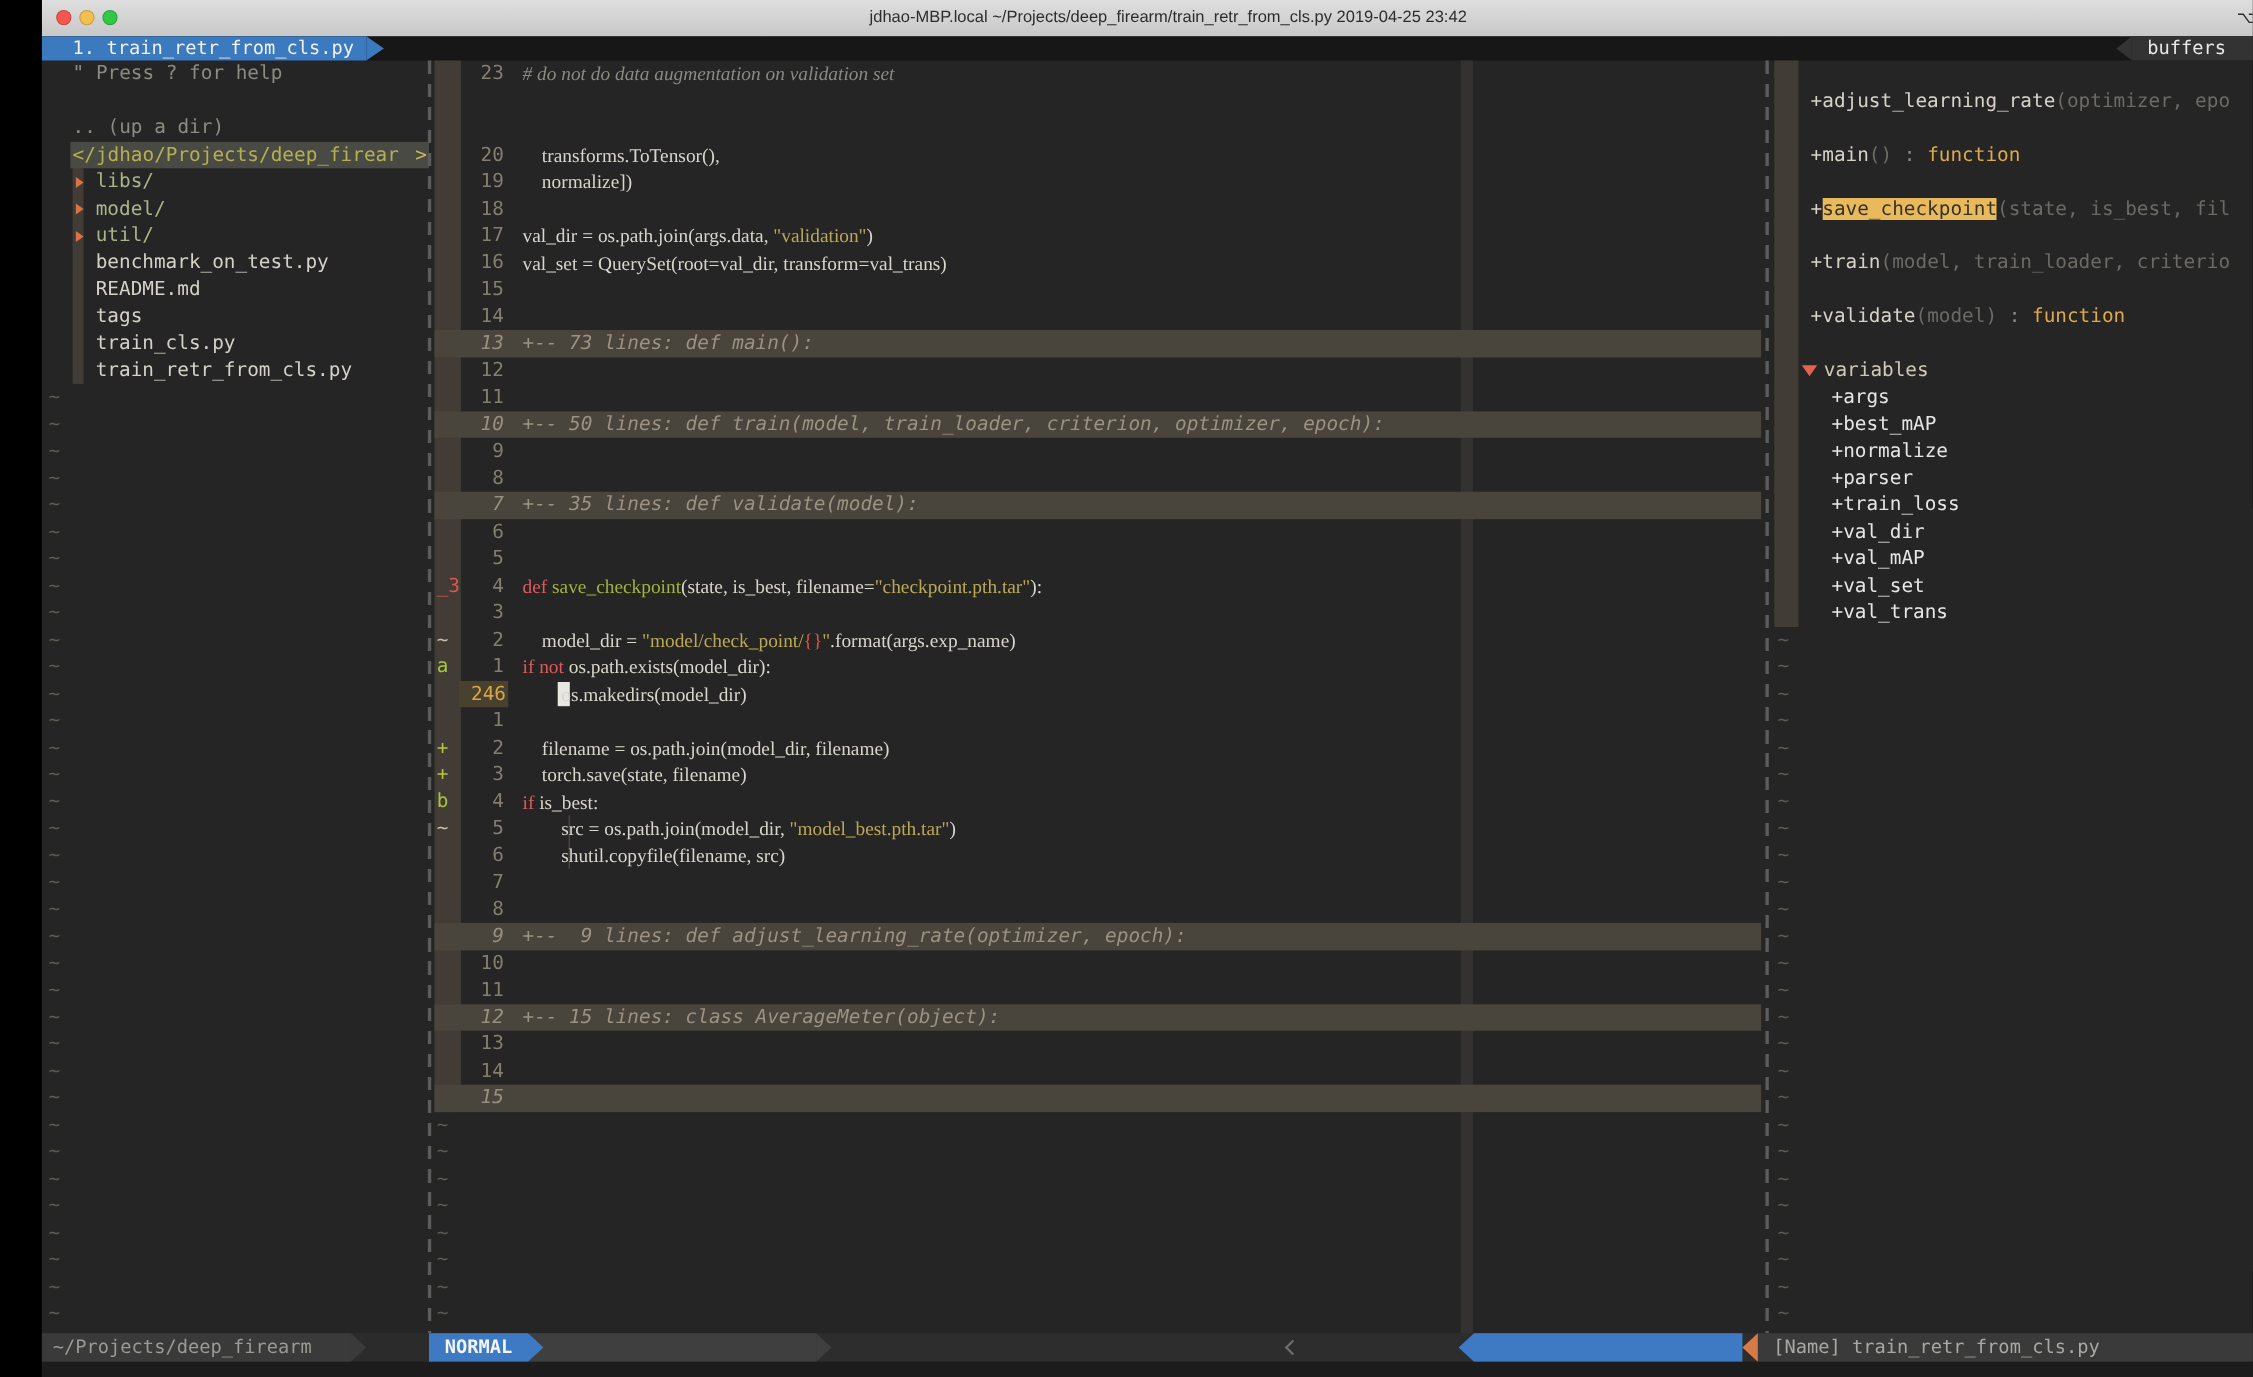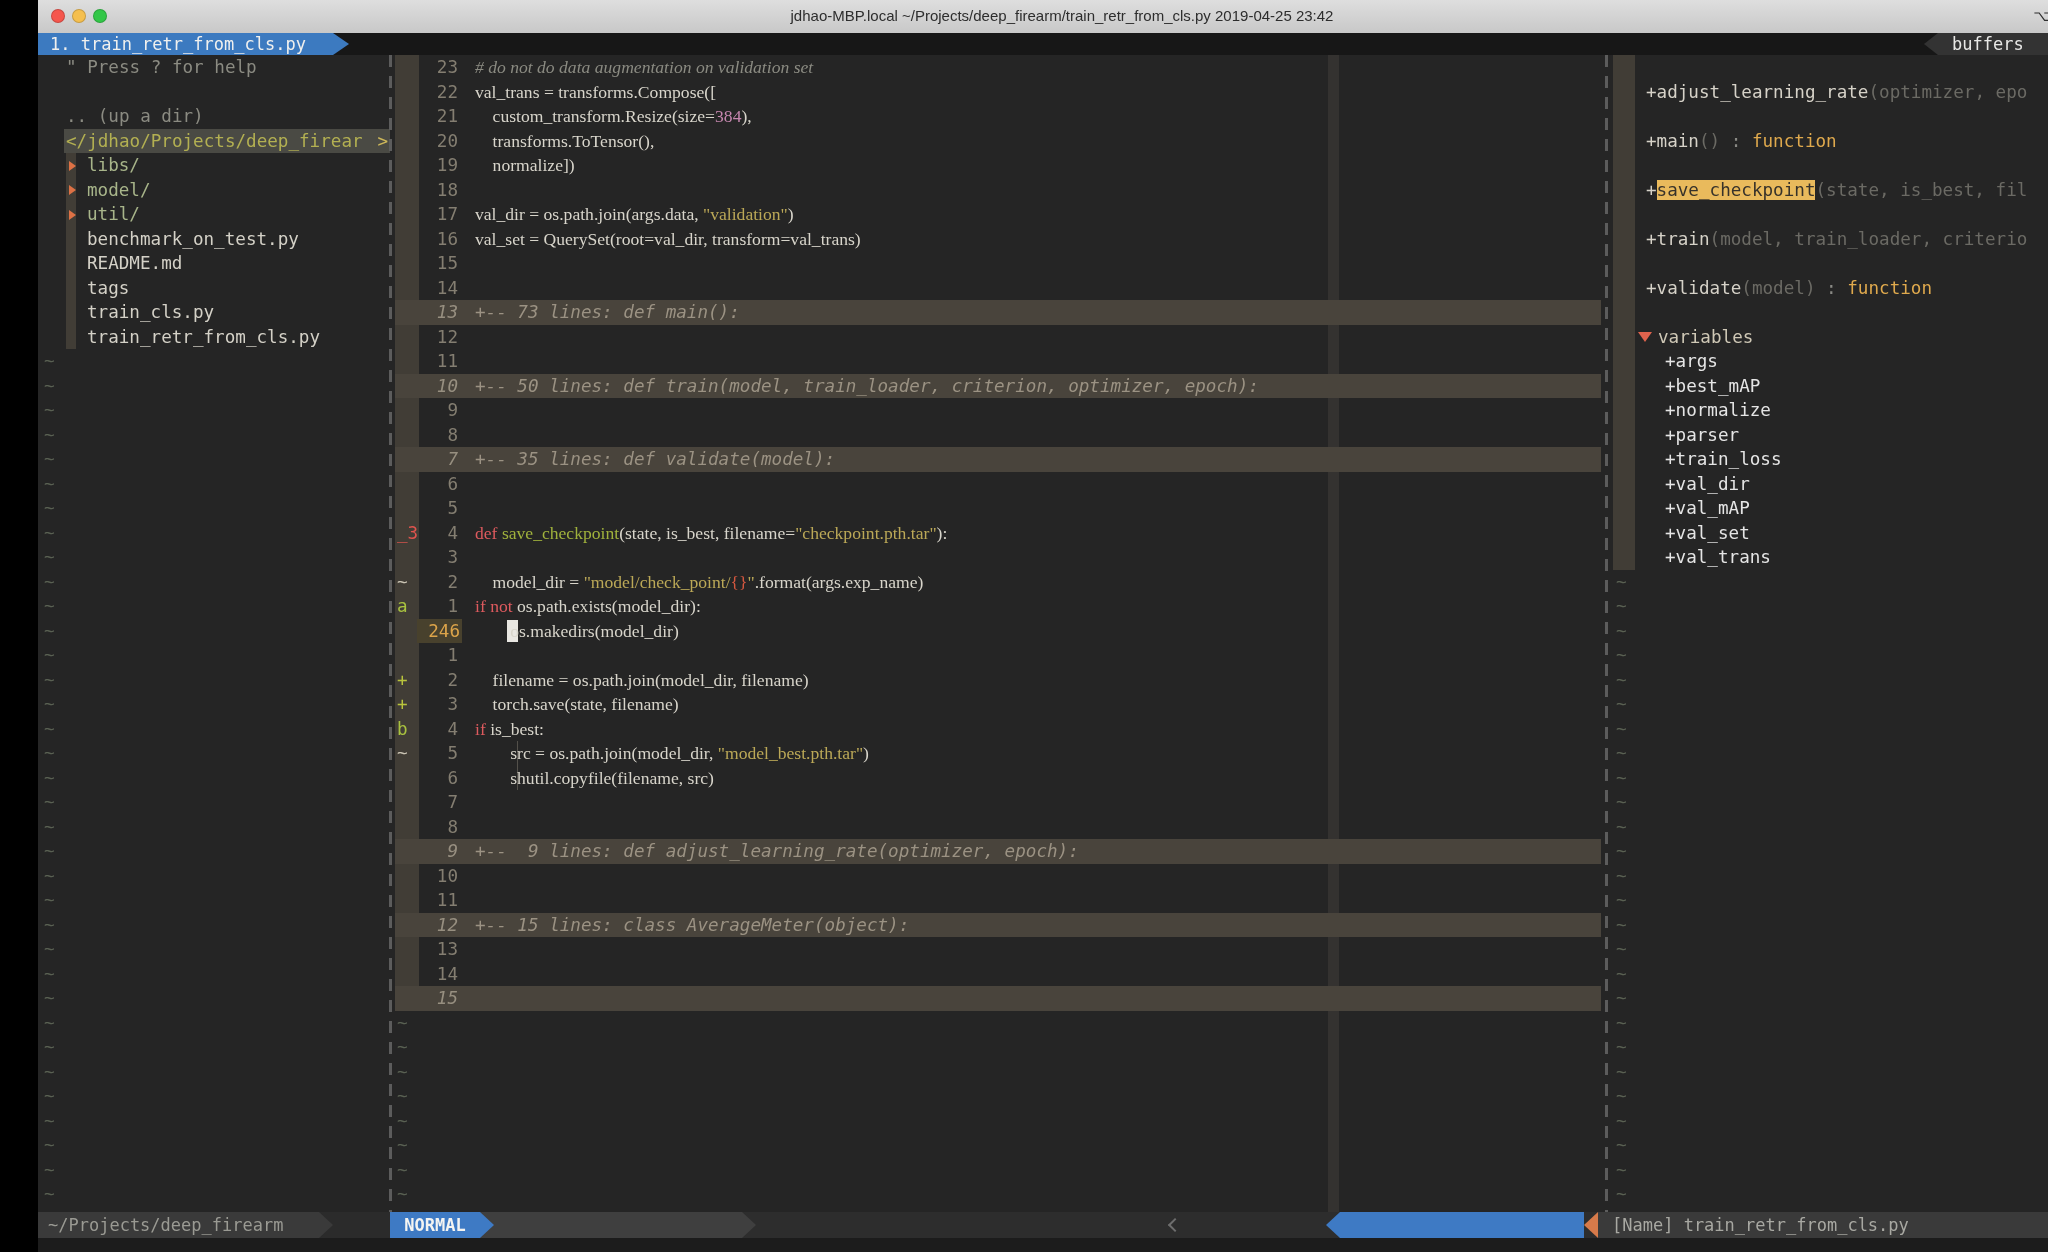--- a/index.html
+++ b/index.html
@@ -11,21 +11,21 @@
   .tl{position:absolute;top:9px;width:14px;height:14px;border-radius:50%;border:1px solid rgba(0,0,0,.18);box-sizing:border-box;}
   .tl-red{left:13px;background:#f5564d;}
   .tl-yellow{left:34px;background:#f5bf4f;}
   .tl-green{left:55px;background:#33c748;}
   .title-text{position:absolute;left:0;width:100%;text-align:center;top:7px;
               font:15px "Liberation Sans",sans-serif;color:#2d2d2d;}
   .shortcut{position:absolute;right:12px;top:7px;font:15px "Liberation Sans",sans-serif;color:#2d2d2d;}
   
   .tabbar{position:absolute;top:33px;left:0;right:0;height:22px;background:#171717;}
   .tab{position:absolute;left:0;top:0;height:22px;width:295px;background:#3c7ac0;color:#f0f0ee;
-       font-size:17px;line-height:22px;padding-left:12px;box-sizing:border-box;white-space:pre;}
+       font-size:17px;line-height:22px;padding-left:28px;box-sizing:border-box;white-space:pre;}
   .tab-arrow{position:absolute;left:295px;top:0;width:0;height:0;
              border-top:11px solid transparent;border-bottom:11px solid transparent;border-left:16px solid #3c7ac0;}
   .buffers-seg{position:absolute;left:1900px;top:0;width:138px;height:22px;background:#333333;color:#e8e8e6;
                font-size:17px;line-height:22px;padding-left:14px;box-sizing:border-box;}
   .buffers-arrow{position:absolute;left:1886px;top:0;width:0;height:0;
                  border-top:11px solid transparent;border-bottom:11px solid transparent;border-right:14px solid #333333;}
   
   .term{position:absolute;top:55px;left:0;width:2048px;height:1157px;font-size:17.6px;}
   .win{position:absolute;top:0;height:1157px;}
   #nerdtree{left:0;width:352px;}
@@ -161,22 +161,20 @@
         <div class="row" style="top: 1053.5px;"><span class="tilde-ch" style="left: 6px;">~</span></div>
         <div class="row" style="top: 1078px;"><span class="tilde-ch" style="left: 6px;">~</span></div>
         <div class="row" style="top: 1102.5px;"><span class="tilde-ch" style="left: 6px;">~</span></div>
         <div class="row" style="top: 1127px;"><span class="tilde-ch" style="left: 6px;">~</span></div>
       </div>
     <div class="vsep" id="sep1"></div>
     <div class="win" id="editor">
         <div class="signcol-bg"></div>
         <div class="colorcol"></div>
         <div class="row" style="top: 0px;"><span class="num">23</span><span class="code"><span class="t-c"># do not do data augmentation on validation set</span></span></div>
-        <div class="row" style="top: 24.5px;"><span class="num">22</span><span class="code"><span class="t-p">val_trans = transforms.Compose([</span></span></div>
-        <div class="row" style="top: 49px;"><span class="num">21</span><span class="code"><span class="t-p">    custom_transform.Resize(size=</span><span class="t-n">384</span><span class="t-p">),</span></span></div>
         <div class="row" style="top: 73.5px;"><span class="num">20</span><span class="code"><span class="t-p">    transforms.ToTensor(),</span></span></div>
         <div class="row" style="top: 98px;"><span class="num">19</span><span class="code"><span class="t-p">    normalize])</span></span></div>
         <div class="row" style="top: 122.5px;"><span class="num">18</span></div>
         <div class="row" style="top: 147px;"><span class="num">17</span><span class="code"><span class="t-p">val_dir = os.path.join(args.data, </span><span class="t-s">"validation"</span><span class="t-p">)</span></span></div>
         <div class="row" style="top: 171.5px;"><span class="num">16</span><span class="code"><span class="t-p">val_set = QuerySet(root=val_dir, transform=val_trans)</span></span></div>
         <div class="row" style="top: 196px;"><span class="num">15</span></div>
         <div class="row" style="top: 220.5px;"><span class="num">14</span></div>
         <div class="row" style="top: 245px;"><div class="foldbar"></div><span class="fold-num">13</span><span class="foldtext">+-- 73 lines: def main():</span></div>
         <div class="row" style="top: 269.5px;"><span class="num">12</span></div>
         <div class="row" style="top: 294px;"><span class="num">11</span></div>

